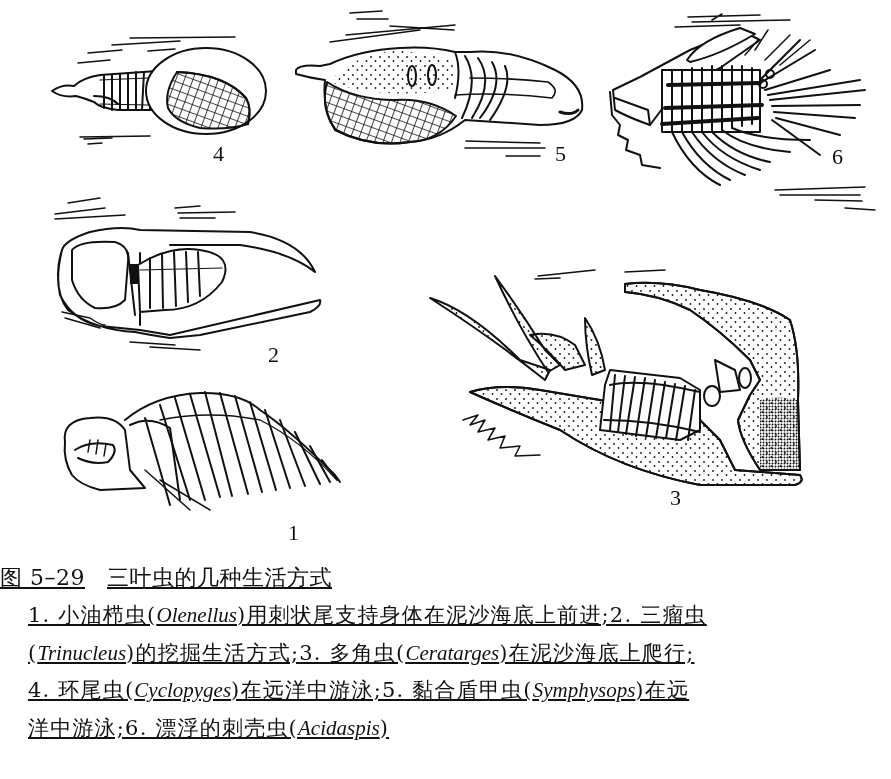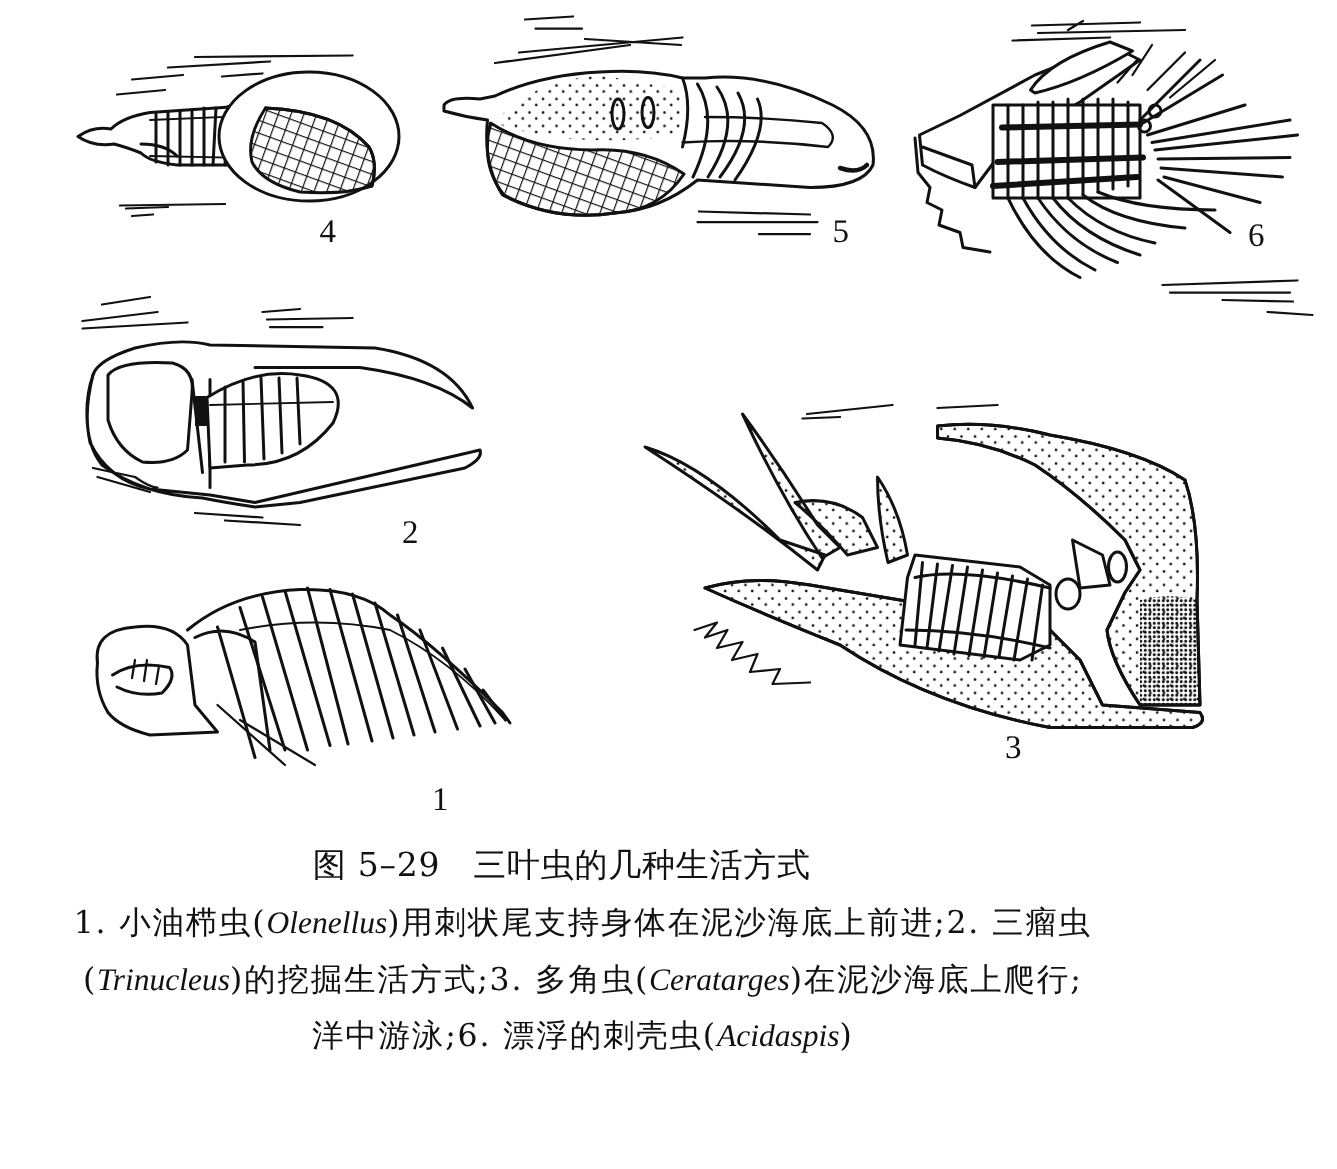--- a/index.html
+++ b/index.html
@@ -2,21 +2,21 @@
 <html><head>
 <meta charset="utf-8">
 <style>
   html, body { margin:0; padding:0; background:#ffffff; }
   body { width:891px; height:779px; position:relative; overflow:hidden;
          font-family:"DejaVu Serif","Liberation Serif",serif; color:#111; }
   .figure { position:absolute; left:0; top:0; width:891px; height:560px; }
   .figure svg { position:absolute; left:0; top:0; }
   .panel-label { position:absolute; font-family:"Liberation Serif","DejaVu Serif",serif;
                  font-size:22px; color:#111; line-height:1; }
-  .caption { position:absolute; left:0; top:560px; width:749px; text-align:center; }
+  .caption { position:absolute; left:0; top:560px; width:749px; text-align:left;text-decoration:underline; }
   .caption-title { font-size:22px; line-height:32px; margin-top:2px; letter-spacing:0.5px; }
   .caption-title .fig-no { margin-right:22px; }
   .caption-body { font-size:21px; line-height:37.5px; margin-top:3px; letter-spacing:1.2px;padding-left:28px; }
   .caption-body i { font-family:"Liberation Serif","DejaVu Serif",serif; letter-spacing:0; }
   .line { display:block; white-space:nowrap; }
 </style>
 </head>
 <body>
 
 <div class="figure">
@@ -131,15 +131,16 @@
   <span class="panel-label" style="left:670px; top:487px;">3</span>
 </div>
 
 <div class="caption">
   <div class="caption-title">
     <span class="fig-no">图 5–29</span><span>三叶虫的几种生活方式</span>
   </div>
   <div class="caption-body">
     <span class="line"><span>1. 小油栉虫(</span><i>Olenellus</i><span>)用刺状尾支持身体在泥沙海底上前进;2. 三瘤虫</span></span>
     <span class="line"><span>(</span><i>Trinucleus</i><span>)的挖掘生活方式;3. 多角虫(</span><i>Ceratarges</i><span>)在泥沙海底上爬行;</span></span>
+    <span class="line"><span>4. 环尾虫(</span><i>Cyclopyges</i><span>)在远洋中游泳;5. 黏合盾甲虫(</span><i>Symphysops</i><span>)在远</span></span>
     <span class="line"><span>洋中游泳;6. 漂浮的刺壳虫(</span><i>Acidaspis</i><span>)</span></span>
   </div>
 </div>
 
 </body></html>

